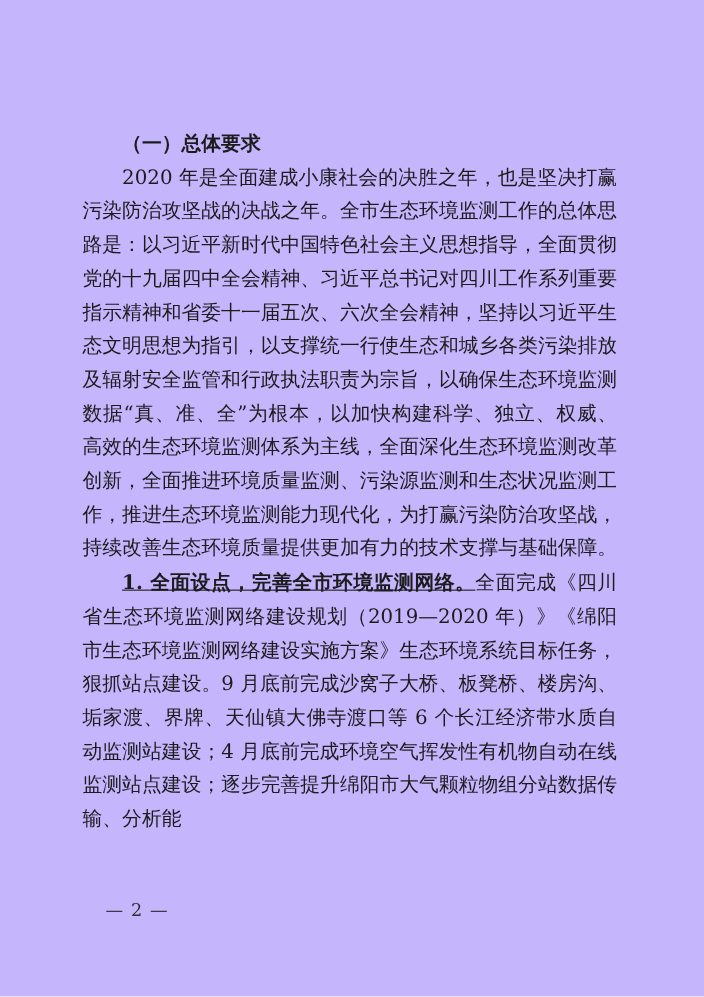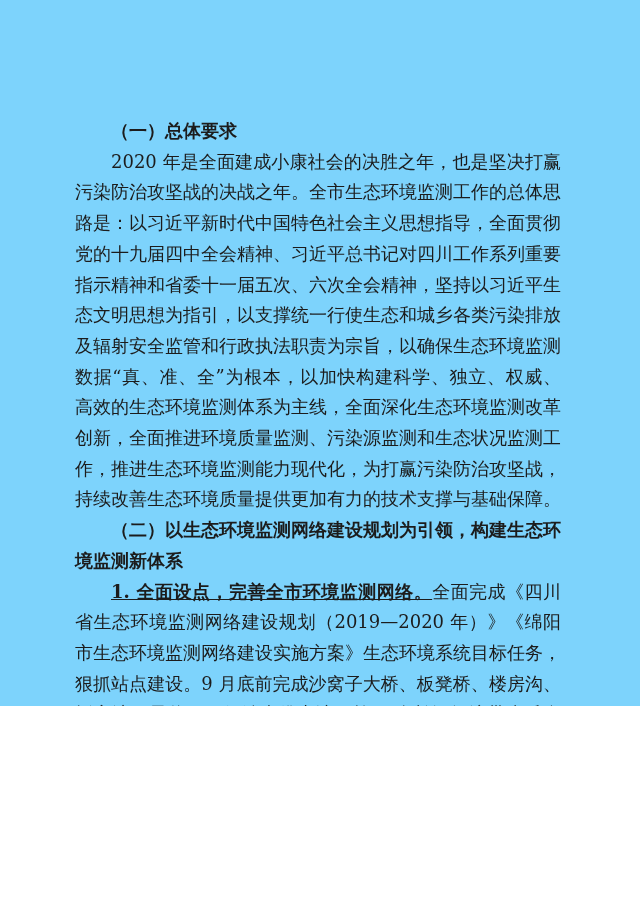--- a/index.html
+++ b/index.html
@@ -3,22 +3,22 @@
 <meta charset="utf-8">
 <style>
   html, body {
     margin: 0;
     padding: 0;
     background: #ffffff;
   }
   .page {
     position: relative;
     width: 640px;
-    height: 706px;
-    background: #7dd3fc;
+    height: 906px;
+    background: #c4b5fd;
     overflow: hidden;
     font-family: "DejaVu Serif", "Liberation Serif", serif;
   }
   .doc-body {
     position: absolute;
     left: 75px;
     top: 116px;
     width: 486px;
     font-size: 18px;
     line-height: 30.7px;
@@ -46,17 +46,16 @@
     letter-spacing: 1px;
   }
 </style>
 </head>
 <body>
 
 <div class="page">
   <div class="doc-body">
       <p class="heading">（一）总体要求</p>
       <p class="body">2020 年是全面建成小康社会的决胜之年，也是坚决打赢污染防治攻坚战的决战之年。全市生态环境监测工作的总体思路是：以习近平新时代中国特色社会主义思想指导，全面贯彻党的十九届四中全会精神、习近平总书记对四川工作系列重要指示精神和省委十一届五次、六次全会精神，坚持以习近平生态文明思想为指引，以支撑统一行使生态和城乡各类污染排放及辐射安全监管和行政执法职责为宗旨，以确保生态环境监测数据“真、准、全”为根本，以加快构建科学、独立、权威、高效的生态环境监测体系为主线，全面深化生态环境监测改革创新，全面推进环境质量监测、污染源监测和生态状况监测工作，推进生态环境监测能力现代化，为打赢污染防治攻坚战，持续改善生态环境质量提供更加有力的技术支撑与基础保障。</p>
-      <p class="heading">（二）以生态环境监测网络建设规划为引领，构建生态环境监测新体系</p>
       <p class="body"><span class="lead">1. 全面设点，完善全市环境监测网络。</span>全面完成《四川省生态环境监测网络建设规划（2019—2020 年）》《绵阳市生态环境监测网络建设实施方案》生态环境系统目标任务，狠抓站点建设。9 月底前完成沙窝子大桥、板凳桥、楼房沟、垢家渡、界牌、天仙镇大佛寺渡口等 6 个长江经济带水质自动监测站建设；4 月底前完成环境空气挥发性有机物自动在线监测站点建设；逐步完善提升绵阳市大气颗粒物组分站数据传输、分析能</p>
     </div>
   <div class="page-footer">— 2 —</div>
 </div>
 
 </body></html>

